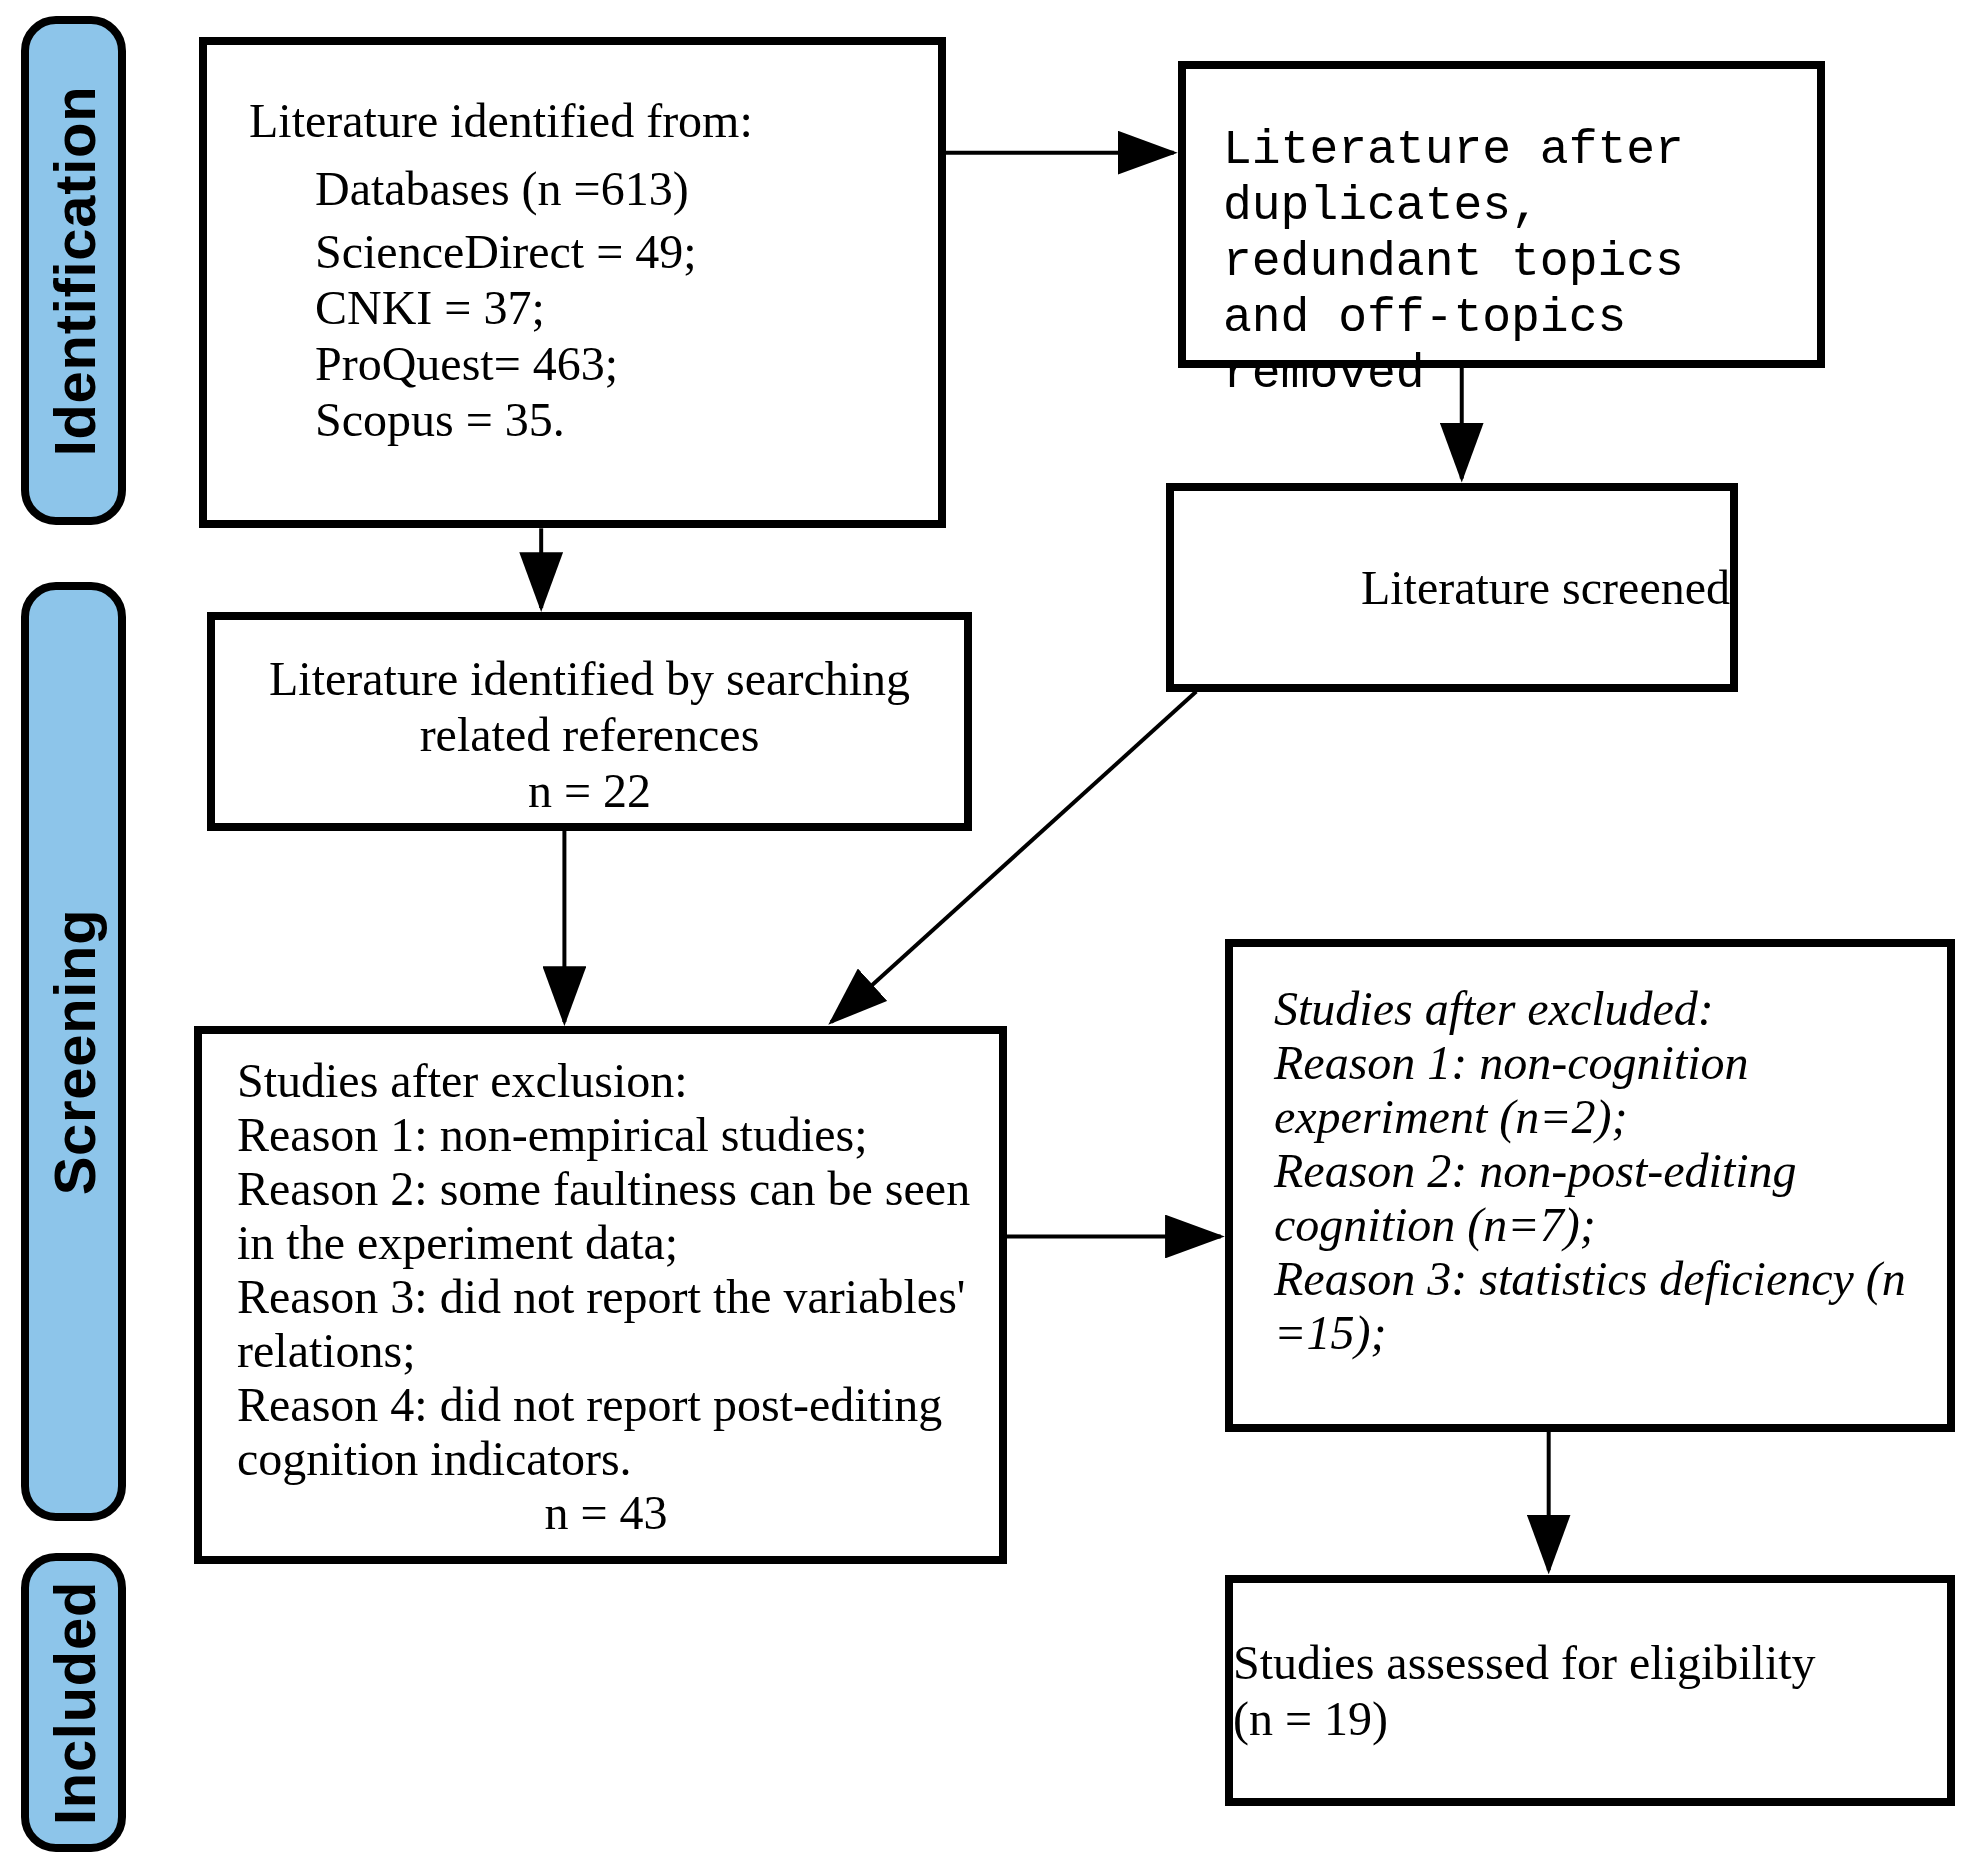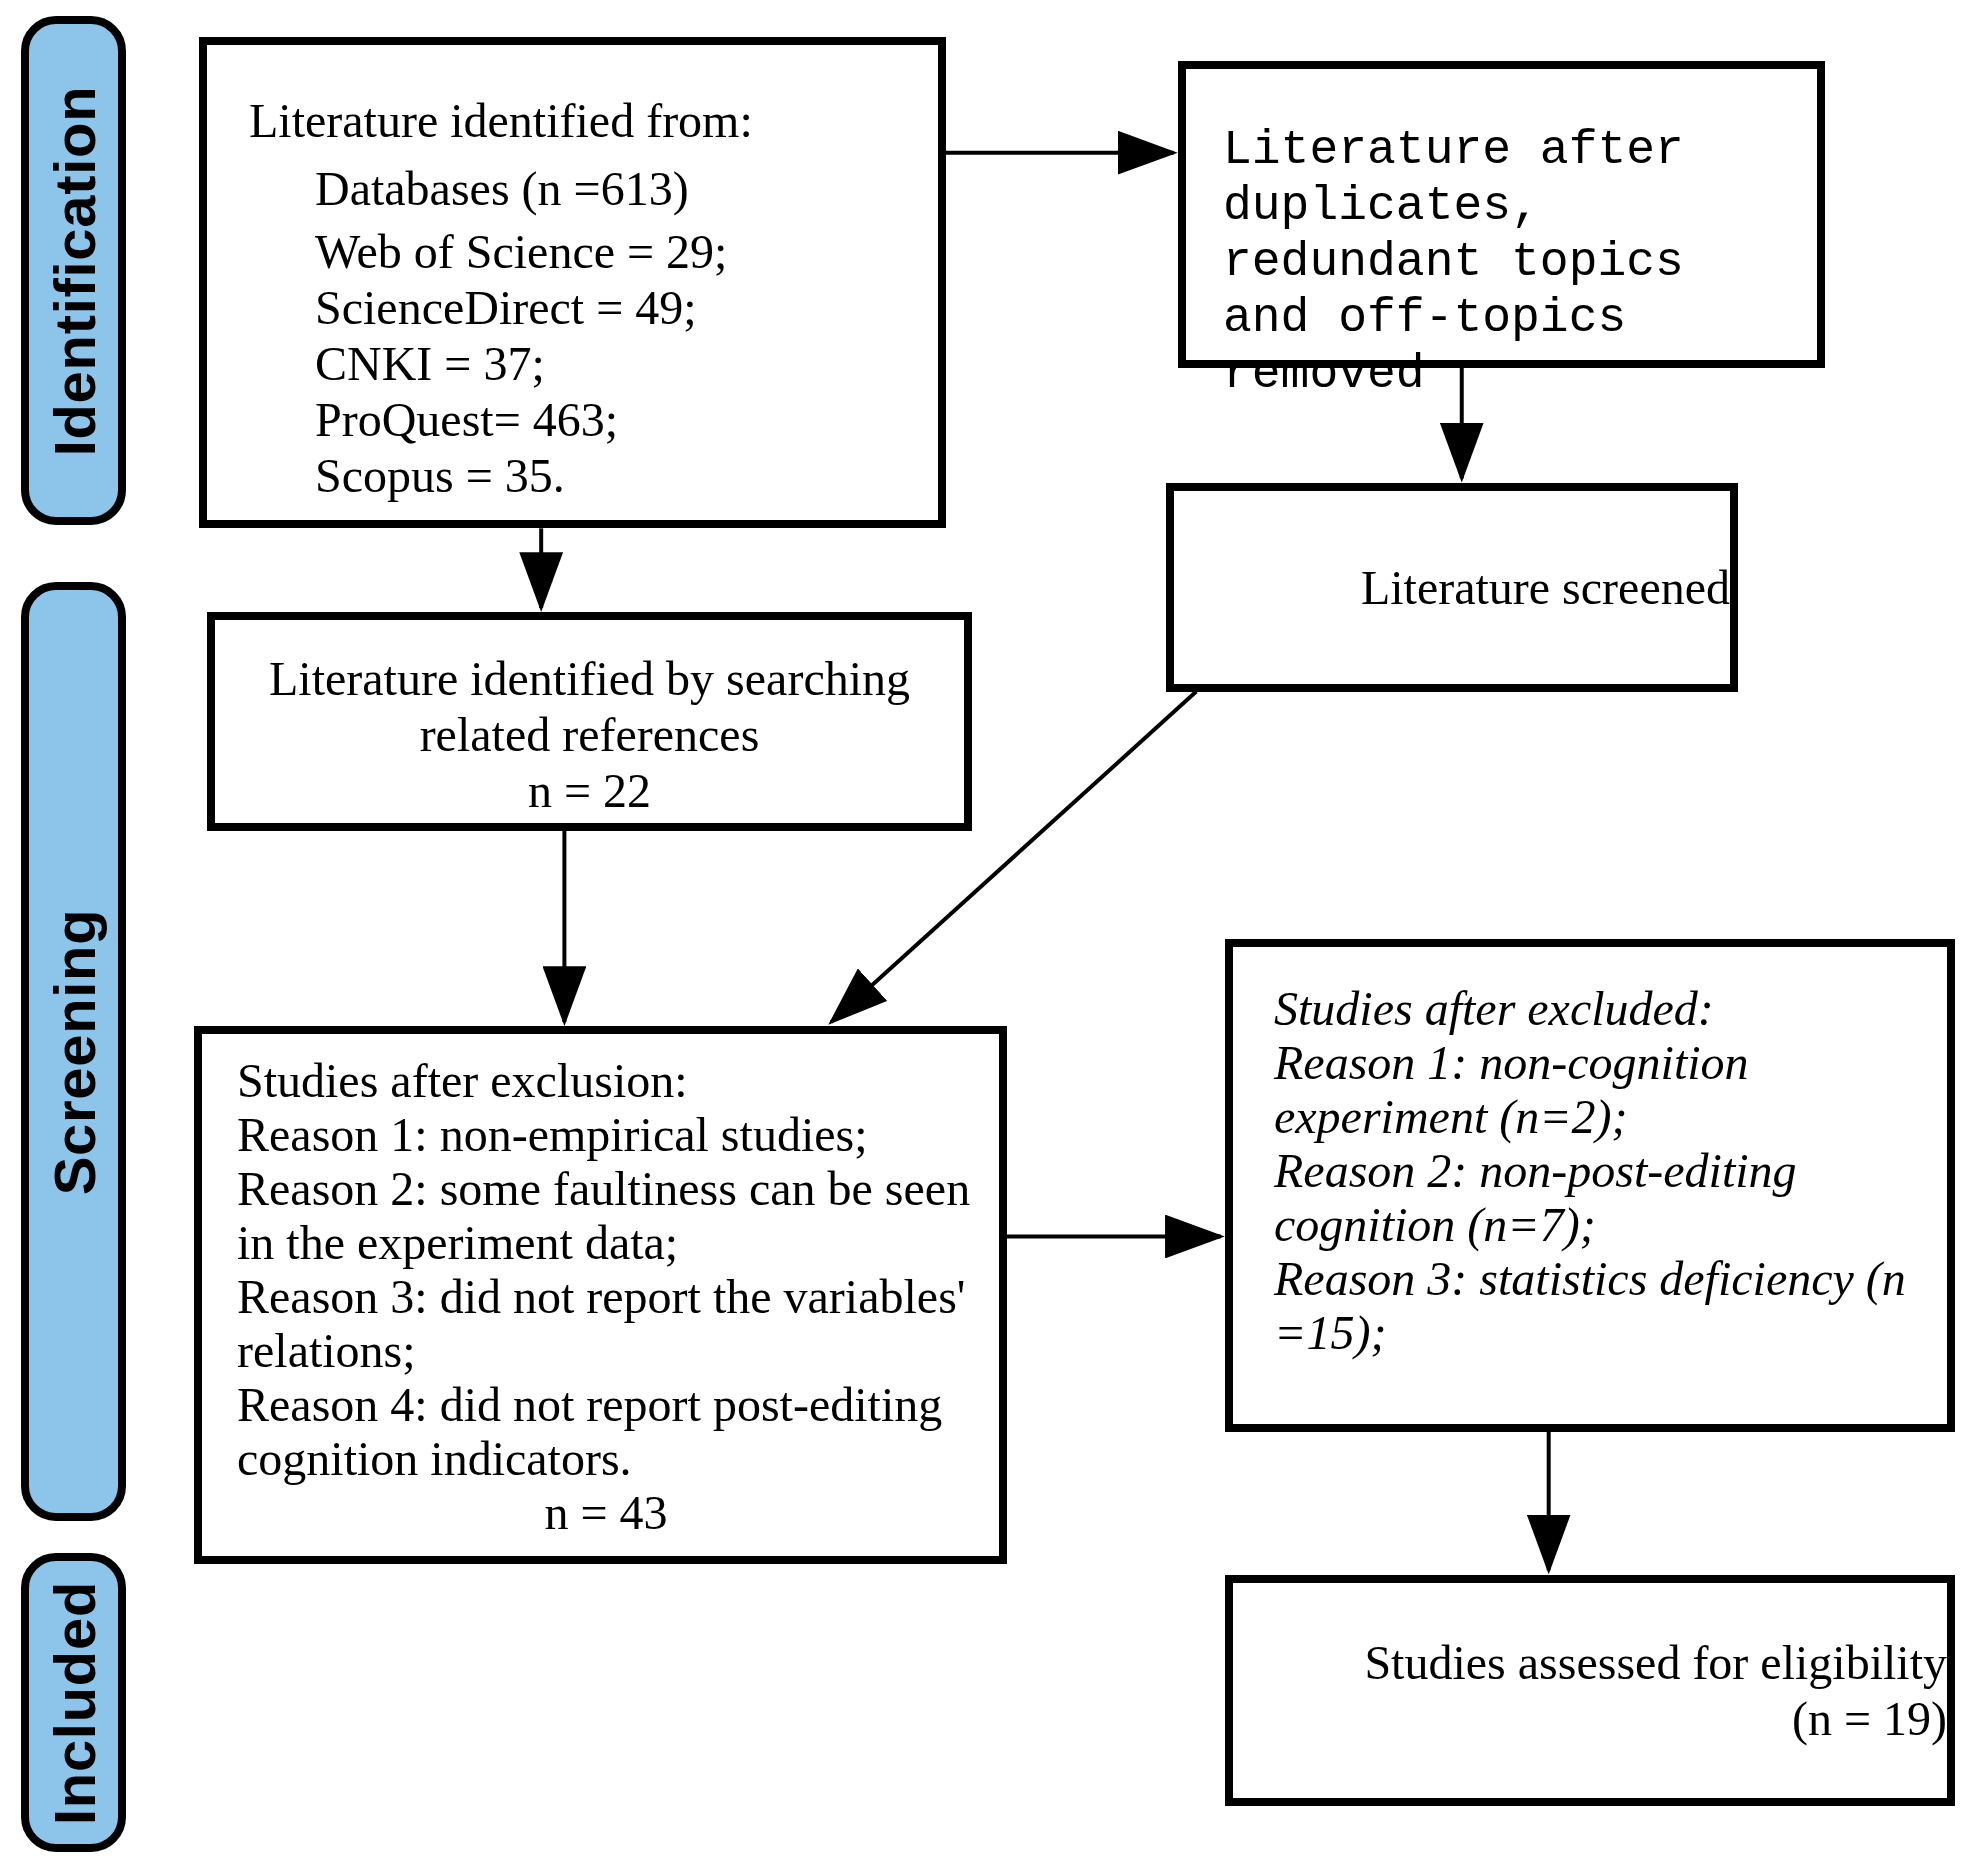--- a/index.html
+++ b/index.html
@@ -42,21 +42,21 @@
     line-height:56px;
   }
   .box-identified   { left:199px;  top:37px;   width:747px; height:491px; padding:48px 26.6px 0 42px; }
   .box-deduplicated { left:1178px; top:61px;   width:647px;  height:307px; padding:53px 26.6px 0 37px;font-family:Liberation Mono, monospace; }
   .box-screened     { left:1166px; top:483px;  width:572px;  height:209px;
                       display:flex; align-items:center; justify-content:flex-end; padding-bottom:0; }
   .box-references   { left:207px;  top:612px;  width:765px; height:219px; padding-top:30.5px; text-align:center; }
   .box-exclusion    { left:194px;  top:1026px; width:813px; height:538px; padding:20px 24px 0 35px; line-height:54px; }
   .box-excluded     { left:1225px; top:939px; width:730px; height:493px; padding:35px 24px 0 41px; line-height:54px;font-style:italic; }
   .box-eligibility  { left:1225px; top:1575px; width:730px; height:231px;
-                      display:flex; flex-direction:column; align-items:flex-end; justify-content:center; text-align:center; }
+                      display:flex; flex-direction:column; align-items:flex-start; justify-content:center; text-align:center; }
 
   .box-identified .indent { margin-left:66px; }
   .box-identified .title  { margin-bottom:12px; }
   .box-identified .gap    { margin-bottom:6.6px; }
   .count-line { text-align:center; }
 
   
   svg.arrows { position:absolute; left:0; top:0; width:1985px; height:1873px; }
 </style>
 </head>
@@ -70,21 +70,20 @@
   <div class="stage stage-screening">
     <span class="stage-label">Screening</span>
   </div>
   <div class="stage stage-included">
     <span class="stage-label">Included</span>
   </div>
 
   <div class="fbox box-identified">
     <div class="title">Literature identified from:</div>
     <div class="indent gap">Databases (n =613)</div>
-    <div class="indent">Web of Science = 29;</div>
     <div class="indent">ScienceDirect = 49;</div>
     <div class="indent">CNKI = 37;</div>
     <div class="indent">ProQuest= 463;</div>
     <div class="indent">Scopus = 35.</div>
   </div>
 
   <div class="fbox box-deduplicated">
     <div>Literature after duplicates,</div>
     <div>redundant topics and off-topics</div>
     <div>removed</div>

